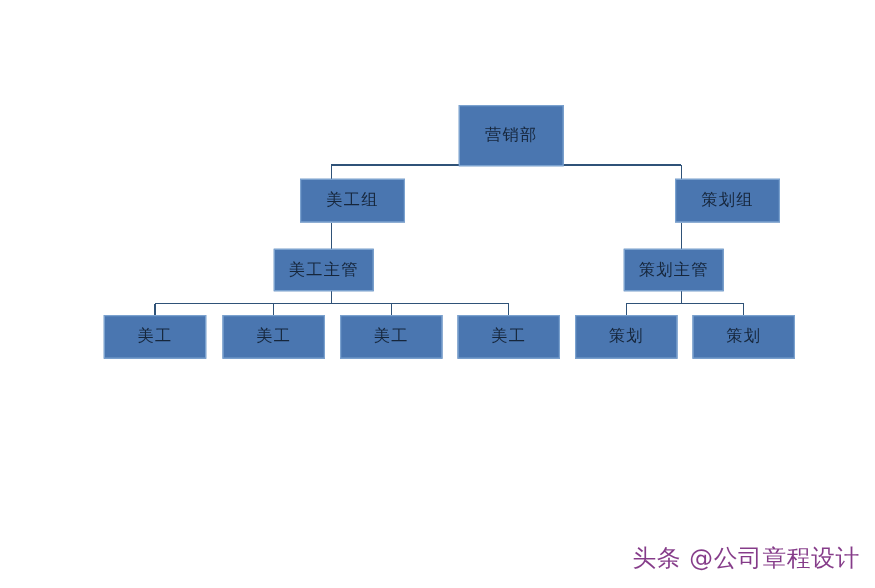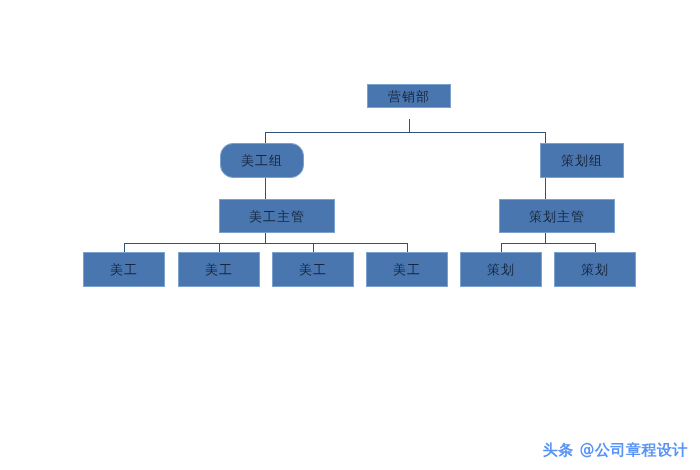--- a/index.html
+++ b/index.html
@@ -52,48 +52,48 @@
   }
 
   .node-label {
     display: block;
     color: #16263b;
   }
 
   
   .level-root {
     width: 84px;
-    height: 24px;
+    height: 49px;
     font-size: 13px;
   }
   .level-group {
     width: 84px;
     height: 35px;
     font-size: 13px;
   }
   .level-lead {
-    width: 116px;
+    width: 80px;
     height: 34px;
     font-size: 13px;
   }
   .level-leaf {
     width: 82px;
     height: 35px;
     font-size: 13px;
     align-items: center;
   }
 
   
   .watermark {
     position: absolute;
     right: 12px;
     bottom: 10px;
-    font-size: 15px;
-    color: #3b82f6;
-    font-weight: bold;
+    font-size: 19px;
+    color: #701a75;
+    font-weight: normal;
     letter-spacing: 0.5px;
     white-space: nowrap;
     opacity: 0.85;
     z-index: 3;
   }
 </style>
 </head>
 <body>
 
 <div id="chart-canvas">
@@ -123,21 +123,21 @@
       <line x1="501" y1="243" x2="595" y2="243"></line>
       <line x1="501" y1="243" x2="501" y2="252"></line>
       <line x1="595" y1="243" x2="595" y2="252"></line>
     </g>
   </svg>
 
   <div class="node level-root" style="left:367px; top:84px;">
     <span class="node-label">营销部</span>
   </div>
 
-  <div class="node level-group" style="left:220px; top:143px;border-radius:13px;">
+  <div class="node level-group" style="left:240px; top:143px;">
     <span class="node-label">美工组</span>
   </div>
 
   <div class="node level-group" style="left:503px; top:143px;margin-left:37px;">
     <span class="node-label">策划组</span>
   </div>
 
   <div class="node level-lead" style="left:219px; top:199px;">
     <span class="node-label">美工主管</span>
   </div>

